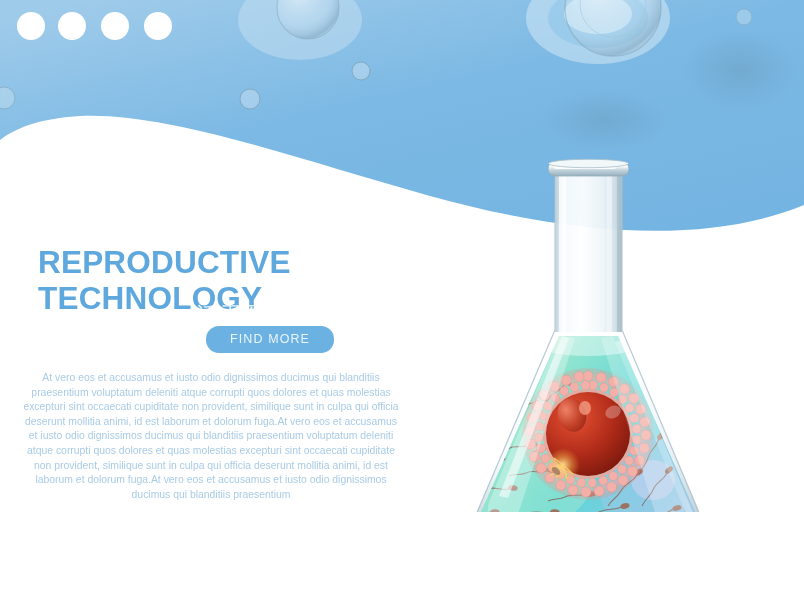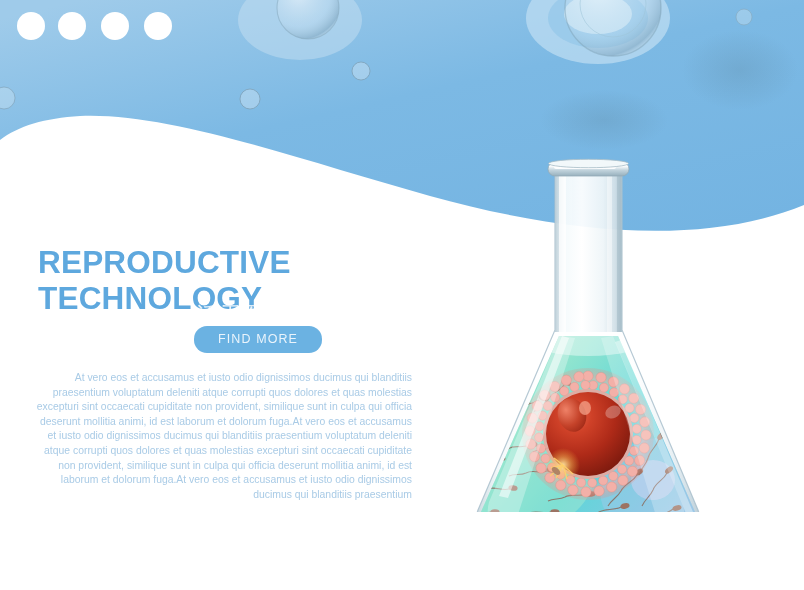--- a/index.html
+++ b/index.html
@@ -19,38 +19,38 @@
   .text-col{position:absolute;left:0;top:244px;width:470px;}
   .headline{
     margin:0;padding:0 0 0 38px;
     font-size:31.5px;line-height:36px;
     font-weight:bold;letter-spacing:.2px;
     color:#5EA8DE;
     font-family:"Liberation Sans", sans-serif;
   }
   .headline .l2{display:block;text-align:center;padding-right:140px;}
 
-  .cta-wrap{margin-top:10px;padding-left:34px;text-align:left;}
+  .cta-wrap{margin-top:10px;padding-left:46px;text-align:left;}
   .cta{
     display:inline-block;margin-left:160px;
     background:#6BB2E2;color:#eaf4fc;
     border:none;border-radius:13px;
     padding:6px 24px 7px 24px;
     font-size:12.5px;letter-spacing:1.1px;
     font-family:"Liberation Sans", sans-serif;
     cursor:pointer;
   }
 
   .body-copy{
-    margin:18px 0 0 0;padding:0 0 0 34px;
+    margin:18px 0 0 0;padding:0 0 0 22px;
     width:378px;
     color:#a9cbe6;
     font-size:10.4px;line-height:14.6px;
     font-family:"Liberation Sans", sans-serif;
-    text-align:right;
+    text-align:center;
   }
 
   
   .flask-wrap{position:absolute;left:455px;top:140px;width:330px;height:420px;}
 
   
   .wm-bottom{
     position:absolute;left:26px;top:560px;
     font-size:11px;color:#f0f0f0;letter-spacing:.4px;
     font-family:"Liberation Sans", sans-serif;

